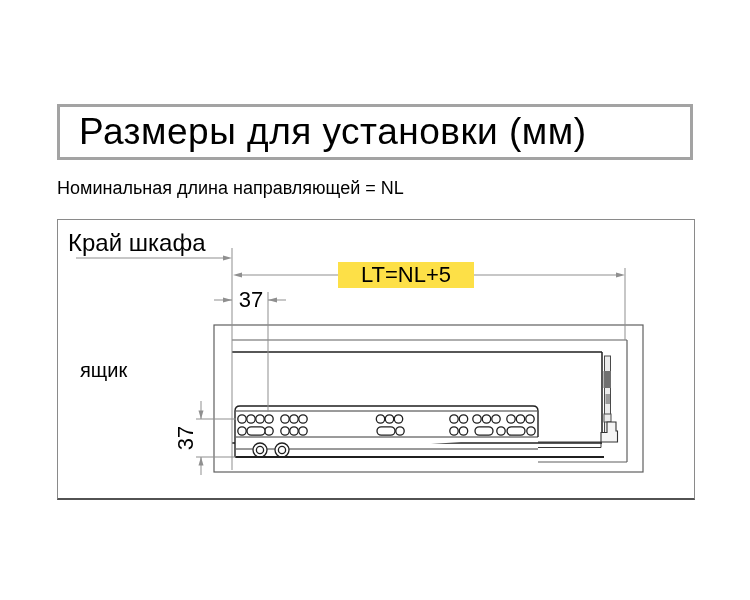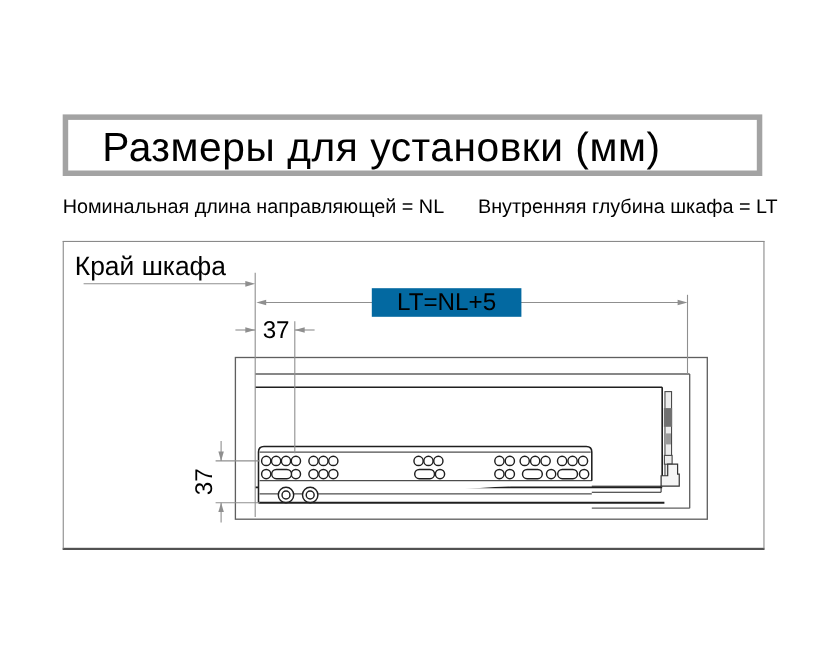--- a/index.html
+++ b/index.html
@@ -5,42 +5,42 @@
   html,body{margin:0;padding:0;}
   body{
     width:750px;height:600px;overflow:hidden;position:relative;
     background:var(--background,#fff);
     font-family:"Liberation Sans", sans-serif;
     color:var(--text,#000);
   }
   .abs{position:absolute;}
   .title-box{
     left:57px;top:104px;width:636px;height:56px;
-    border:5px solid #a3a3a3;
-    display:flex;align-items:flex-end;
-    padding-left:31px;box-sizing:border-box;
+    border:3px solid #a3a3a3;
+    display:flex;align-items:center;
+    padding-left:19px;box-sizing:border-box;
     font-size:37px;letter-spacing:0.5px;
     background:#fff;z-index:2;
   }
   .legend-row{
     left:57px;top:178px;width:650px;
     display:flex;justify-content:space-between;
     font-size:18px;z-index:2;
   }
   .diagram-frame{
     left:57px;top:219px;width:636px;height:278px;
     border:1px solid #8a8a8a;border-bottom:2px solid #525252;
     box-sizing:content-box;background:transparent;z-index:0;
   }
   svg.drawing{left:0;top:0;z-index:1;}
   .lbl{z-index:3;white-space:nowrap;}
   .lbl-edge{left:68px;top:229px;font-size:24px;}
   .lbl-drawer{left:80px;top:358px;font-size:20px;line-height:25px;}
   .lbl-lt{left:338px;top:262px;width:132px;text-align:center;
-          font-size:22px;background:#0369a1;padding:0 2px;}
+          font-size:22px;background:#fde047;padding:0 2px;}
   .lbl-37top{left:234px;top:287px;width:34px;text-align:center;font-size:22px;}
   .lbl-37left{left:165px;top:424px;width:44px;height:28px;text-align:center;
           font-size:22px;transform:rotate(-90deg);}
   
   .ln-dim{stroke:var(--dim-line,#8f8f8f);stroke-width:1;fill:none;}
   .ar-dim{fill:var(--dim-line,#8f8f8f);stroke:none;}
   .ln-cab{stroke:var(--cabinet-line,#5f5f5f);stroke-width:1.2;fill:none;}
   .ln-dark{stroke:var(--dark-line,#1f1f1f);stroke-width:1.5;fill:none;}
   .ln-dark-thin{stroke:var(--dark-line,#1f1f1f);stroke-width:0.9;fill:none;}
   .rail-body{stroke:var(--dark-line,#1f1f1f);stroke-width:1.4;fill:#fff;}
@@ -52,21 +52,20 @@
 </style>
 </head>
 <body style="--dim-line: #8f8f8f; --cabinet-line: #5f5f5f; --dark-line: #1f1f1f; --text: #000000; --background: #ffffff;">
 
 <div class="abs title-box">
   <span>Размеры для установки (мм)</span>
 </div>
 
 <div class="abs legend-row">
   <span>Номинальная длина направляющей = NL</span>
-  <span>Внутренняя глубина шкафа = LT</span>
 </div>
 
 <div class="abs diagram-frame"></div>
 
 <svg class="abs drawing" width="750" height="600" viewBox="0 0 750 600" xmlns="http://www.w3.org/2000/svg">
 
   <g>
     <rect class="ln-cab" x="214" y="325" width="429" height="147"></rect>
     <line class="ln-cab" x1="232" y1="340" x2="627" y2="340"></line>
     <line class="ln-cab" x1="627" y1="340" x2="627" y2="462"></line>
@@ -164,19 +163,20 @@
     <line class="ln-dim" x1="201" y1="401" x2="201" y2="419"></line>
     <line class="ln-dim" x1="201" y1="457" x2="201" y2="475"></line>
     <polygon class="ar-dim" points="201,419 198.5,410.5 203.5,410.5"></polygon>
     <polygon class="ar-dim" points="201,457 198.5,465.5 203.5,465.5"></polygon>
   </g>
 </svg>
 
 <div class="abs lbl lbl-edge">Край шкафа</div>
 
 <div class="abs lbl lbl-drawer">
+  <div>ящик</div>
 </div>
 
 <div class="abs lbl lbl-lt">LT=NL+5</div>
 
 <div class="abs lbl lbl-37top">37</div>
 
 <div class="abs lbl lbl-37left">37</div>
 
 </body></html>

